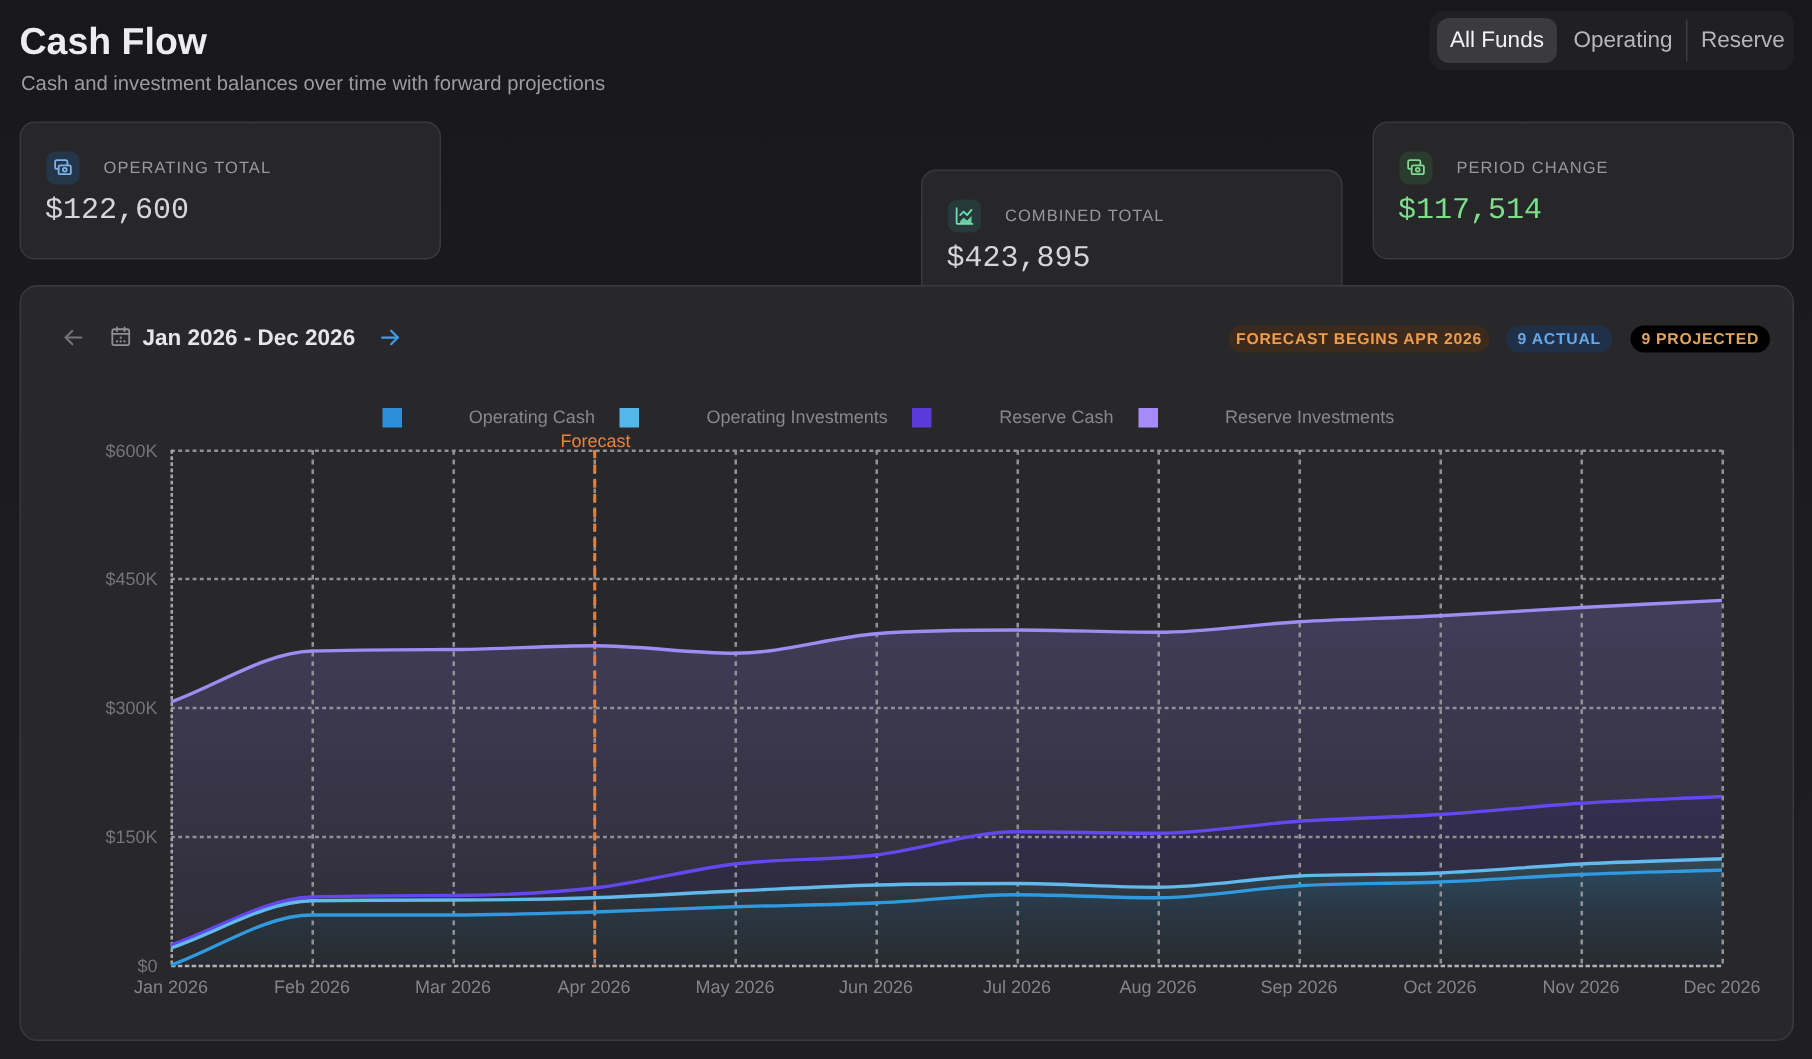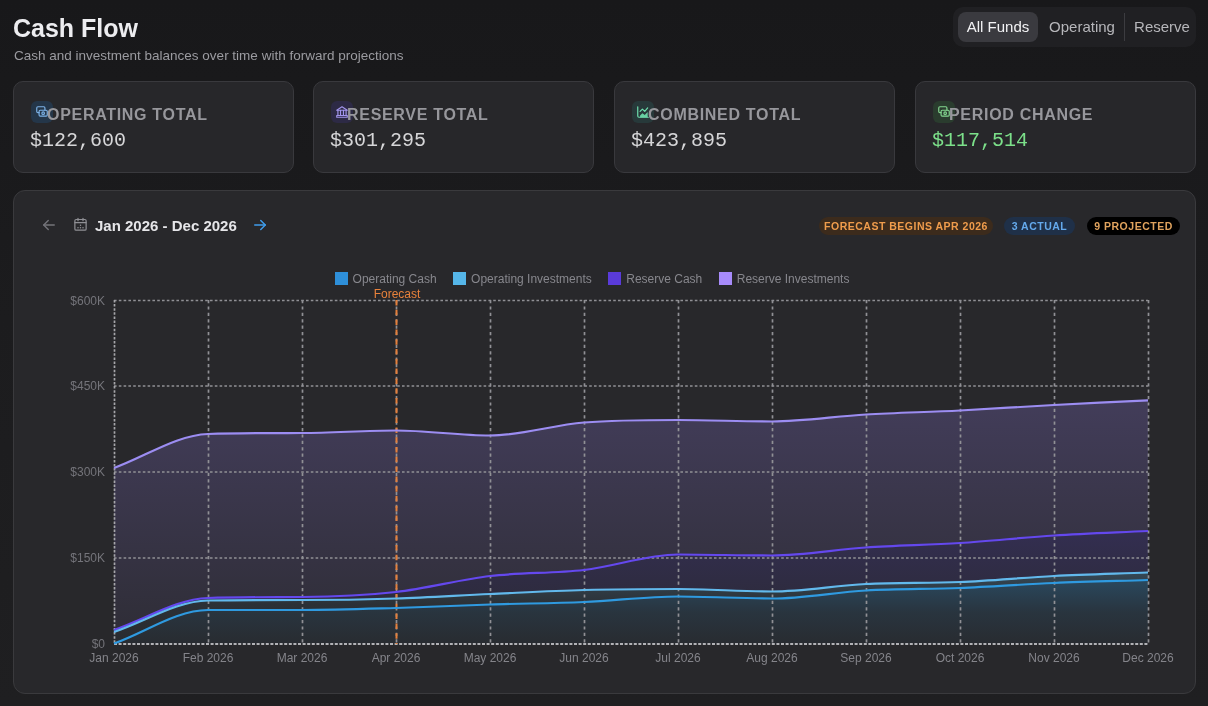--- a/index.html
+++ b/index.html
@@ -1,25 +1,25 @@
 <!DOCTYPE html>
 <html><head>
 <meta charset="utf-8">
 <style>
   * { margin:0; padding:0; box-sizing:border-box; }
   html,body { width:1208px; height:706px; background:linear-gradient(180deg,#18181a 0%,#1c1c1e 45%,#1f1f21 100%); font-family:"Liberation Sans", sans-serif; overflow:hidden; }
   .abs { position:absolute; }
   #root { position:relative; width:1208px; height:706px;padding-left:16px; }
   .card { position:absolute; top:81px; height:92px; width:281px; background:#27272a; border:1px solid #39393d; border-radius:10px; }
   .ic { position:absolute; left:17px; top:19px; width:22px; height:22px; border-radius:6px; display:flex; align-items:center; justify-content:center; }
-  .clabel { position:absolute; left:33px; top:24px; font-size:16px; font-weight:bold; letter-spacing:0.7px; color:#97979c; }
+  .clabel { position:absolute; left:55px; top:24px; font-size:11px; font-weight:normal; letter-spacing:0.7px; color:#97979c; }
   .cval { position:absolute; left:16px; top:128px; font-family:"Liberation Mono", monospace; font-weight:normal; font-size:20px; color:#d6d6d8; }
   .tabtxt { font-size:15px; color:#b6b6ba; }
   .badge { position:absolute; top:217px; height:18px; border-radius:9px; font-size:10.5px; font-weight:bold; letter-spacing:0.5px; line-height:18px; text-align:center; }
-  .leg { display:inline-flex; align-items:flex-start; margin:0 6px; }
+  .leg { display:inline-flex; align-items:flex-end; margin:0 6px;gap:40px; }
   .leg .sq { width:13px; height:13px; margin-right:5px; display:inline-block; }
   .leg .lt { font-size:12px; color:#87878d; }
 </style>
 </head>
 <body>
 <div id="root">
 
   <div class="abs" style="left:13px; top:14px; font-size:25px; font-weight:bold; color:#ededf0;">Cash Flow</div>
   <div class="abs" style="left:14px; top:48px; font-size:13.5px; color:#9b9ba0;">Cash and investment balances over time with forward projections</div>
 
@@ -34,33 +34,21 @@
     <div class="ic" style="background:#243649;">
         <svg width="14" height="14" viewBox="0 0 24 24" fill="none" stroke="#7db3e8" stroke-width="2" stroke-linecap="round" stroke-linejoin="round">
           <path d="M17 9V5a2 2 0 0 0-2-2H5a2 2 0 0 0-2 2v6a2 2 0 0 0 2 2h2"></path>
           <rect x="7" y="9" width="14" height="10" rx="2"></rect>
           <circle cx="14" cy="14" r="2.2"></circle>
         </svg>
       </div>
     <div class="clabel">OPERATING TOTAL</div>
     <div class="cval" style="top:47px;">$122,600</div>
   </div>
-  <div class="card" style="left:313px;">
-    <div class="ic" style="background:#2d2a45;">
-        <svg width="14" height="14" viewBox="0 0 24 24" fill="none" stroke="#a295ec" stroke-width="2" stroke-linecap="round" stroke-linejoin="round">
-          <path d="M3 9l9-6 9 6"></path>
-          <path d="M4 9h16"></path>
-          <path d="M5 9v9M9.5 9v9M14.5 9v9M19 9v9"></path>
-          <path d="M3 18h18v3H3z"></path>
-        </svg>
-      </div>
-    <div class="clabel">RESERVE TOTAL</div>
-    <div class="cval" style="top:47px;">$301,295</div>
-  </div>
-  <div class="card" style="left:614px;">
+  <div class="card" style="left:614px;margin-top:32px;">
     <div class="ic" style="background:#27393a;">
         <svg width="14" height="14" viewBox="0 0 24 24" fill="none" stroke="#6fe0ae" stroke-width="2" stroke-linecap="round" stroke-linejoin="round">
           <path d="M3 3v16a2 2 0 0 0 2 2h16"></path>
           <path d="M7 11l4-4 4 4 5-6"></path>
           <path d="M7 21v-3l4-4 4 3 5-5v9z" fill="#6fe0ae" stroke="none" opacity="0.9"></path>
         </svg>
       </div>
     <div class="clabel">COMBINED TOTAL</div>
     <div class="cval" style="top:47px;">$423,895</div>
   </div>
@@ -87,21 +75,21 @@
         <path d="M8 2v4M16 2v4M3 9h18"></path>
         <path d="M12 13h.01M8 17h.01M12 17h.01M16 17h.01" stroke-width="2.4"></path>
       </svg></div>
   <div class="abs" style="left:95px; top:217px; font-size:15px; font-weight:bold; color:#e6e6e9;">Jan 2026 - Dec 2026</div>
   <div class="abs" style="left:251px; top:216px; width:18px; height:18px;"><svg width="18" height="18" viewBox="0 0 24 24" fill="none" stroke="#3f9ceb" stroke-width="2" stroke-linecap="round" stroke-linejoin="round">
         <path d="M5 12h14"></path>
         <path d="M13 6l6 6-6 6"></path>
       </svg></div>
 
   <div class="badge" style="left:819px; width:174px; background:#3c2b1c; color:#ef9c4c;">FORECAST BEGINS APR 2026</div>
-  <div class="badge" style="left:1004px; width:71px; background:#1f3048; color:#64a9ec;">3 ACTUAL</div>
+  <div class="badge" style="left:1004px; width:71px; background:#1f3048; color:#64a9ec;">9 ACTUAL</div>
   <div class="badge" style="left:1087px; width:93px; background:#000000; color:#e0a35e;">9 PROJECTED</div>
 
   <div class="abs" style="left:0px; top:271px; width:1184px; text-align:center; white-space:nowrap;">
     <span class="leg">
         <span class="sq" style="background:#2e8fd9;"></span>
         <span class="lt">Operating Cash</span>
       </span>
     <span class="leg">
         <span class="sq" style="background:#55b6e9;"></span>
         <span class="lt">Operating Investments</span>

